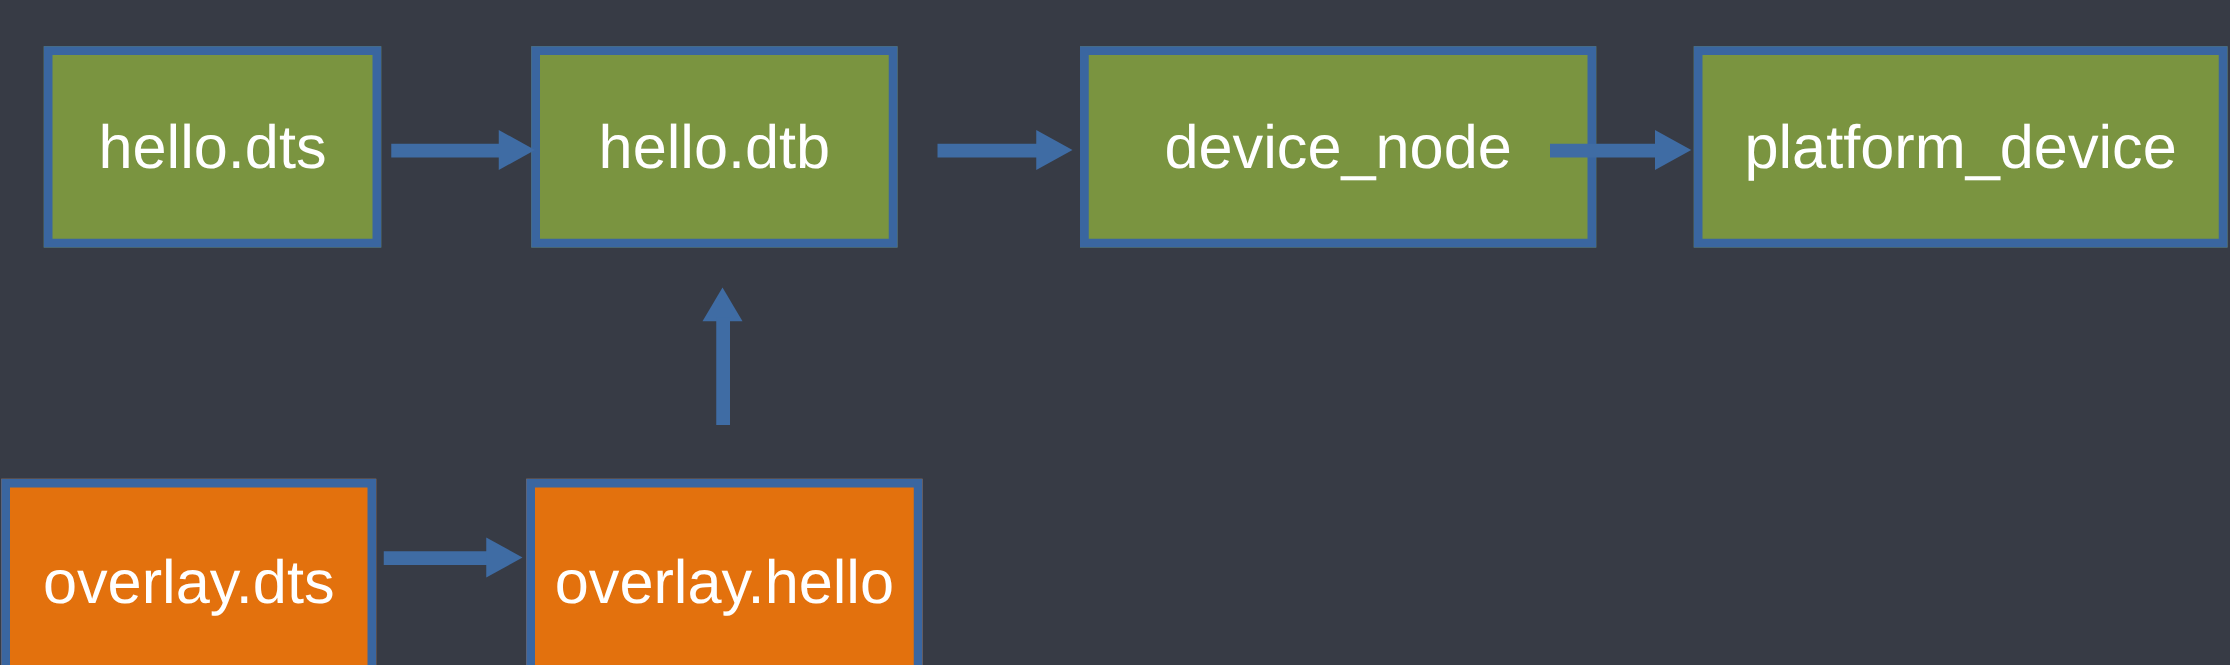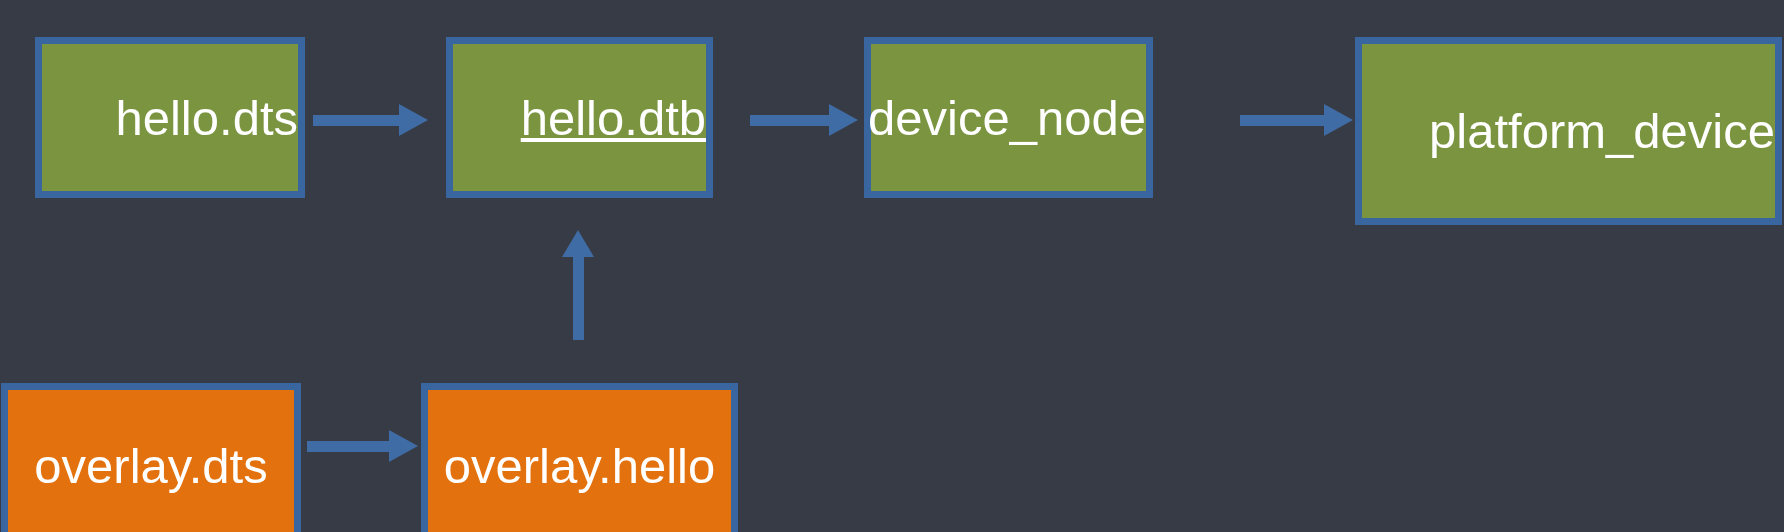--- a/index.html
+++ b/index.html
@@ -26,28 +26,28 @@
     position: absolute;
     display: flex;
     align-items: center;
     justify-content: center;
     border: 7px solid var(--border-blue);
     color: var(--text-color);
     font-size: 49px;
     white-space: nowrap;
     text-align: center;
   }
-  .node.green { background: var(--node-green); justify-content: flex-end; }
+  .node.green { background: var(--node-green); }
   .node.orange { background: var(--node-orange); margin-top: 19px; }
 
   
   .n-hello-dts        { left: 35px;   top: 37px;  width: 270px; height: 161px; }
-  .n-hello-dtb        { left: 446px;  top: 37px;  width: 267px; height: 161px; text-decoration: underline; }
-  .n-device-node      { left: 864px;  top: 37px;  width: 289px; height: 161px; }
-  .n-platform-device  { left: 1355px; top: 37px;  width: 427px; height: 188px; }
+  .n-hello-dtb        { left: 425px;  top: 37px;  width: 293px; height: 161px; }
+  .n-device-node      { left: 864px;  top: 37px;  width: 413px; height: 161px; }
+  .n-platform-device  { left: 1355px; top: 37px;  width: 427px; height: 161px; }
 
   
   .n-overlay-dts      { left: 1px;    top: 364px; width: 300px; height: 166px; }
   .n-overlay-dtbo     { left: 421px;  top: 364px; width: 317px; height: 166px; }
 
   
   .arrow-h { position: absolute; height: 32px; }
   .arrow-h .shaft {
     position: absolute;
     left: 0; right: 26px;

